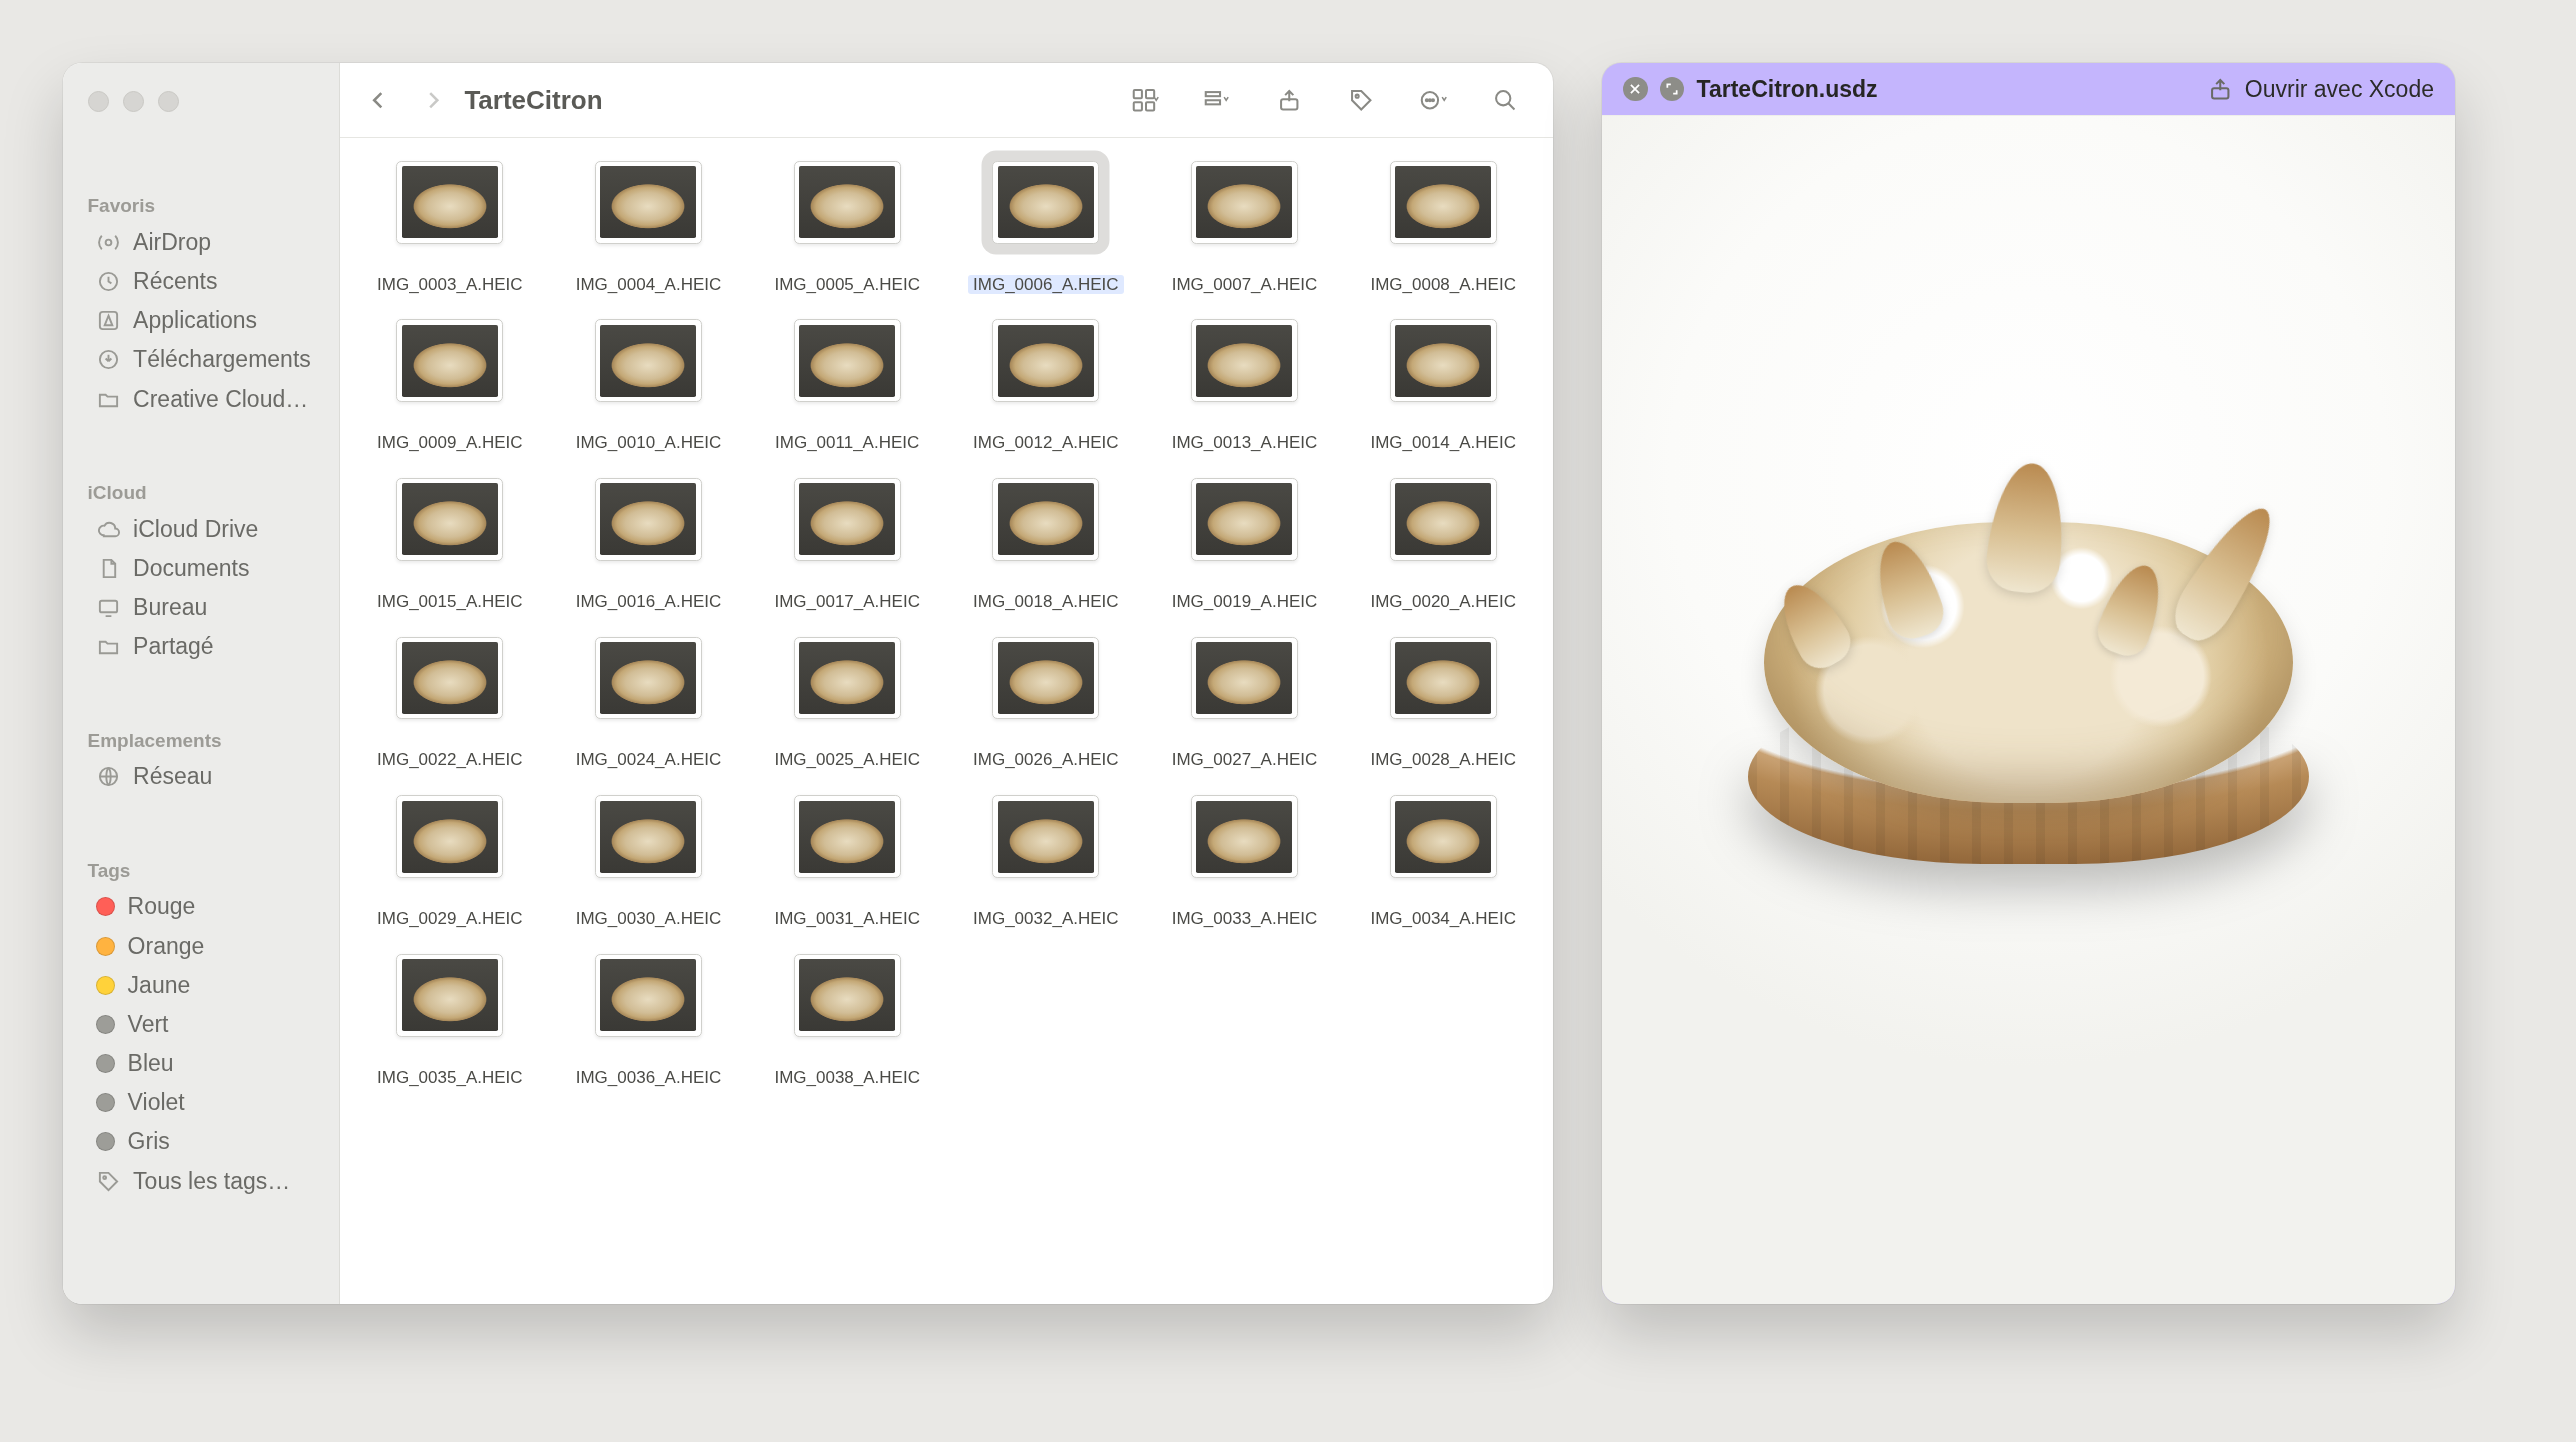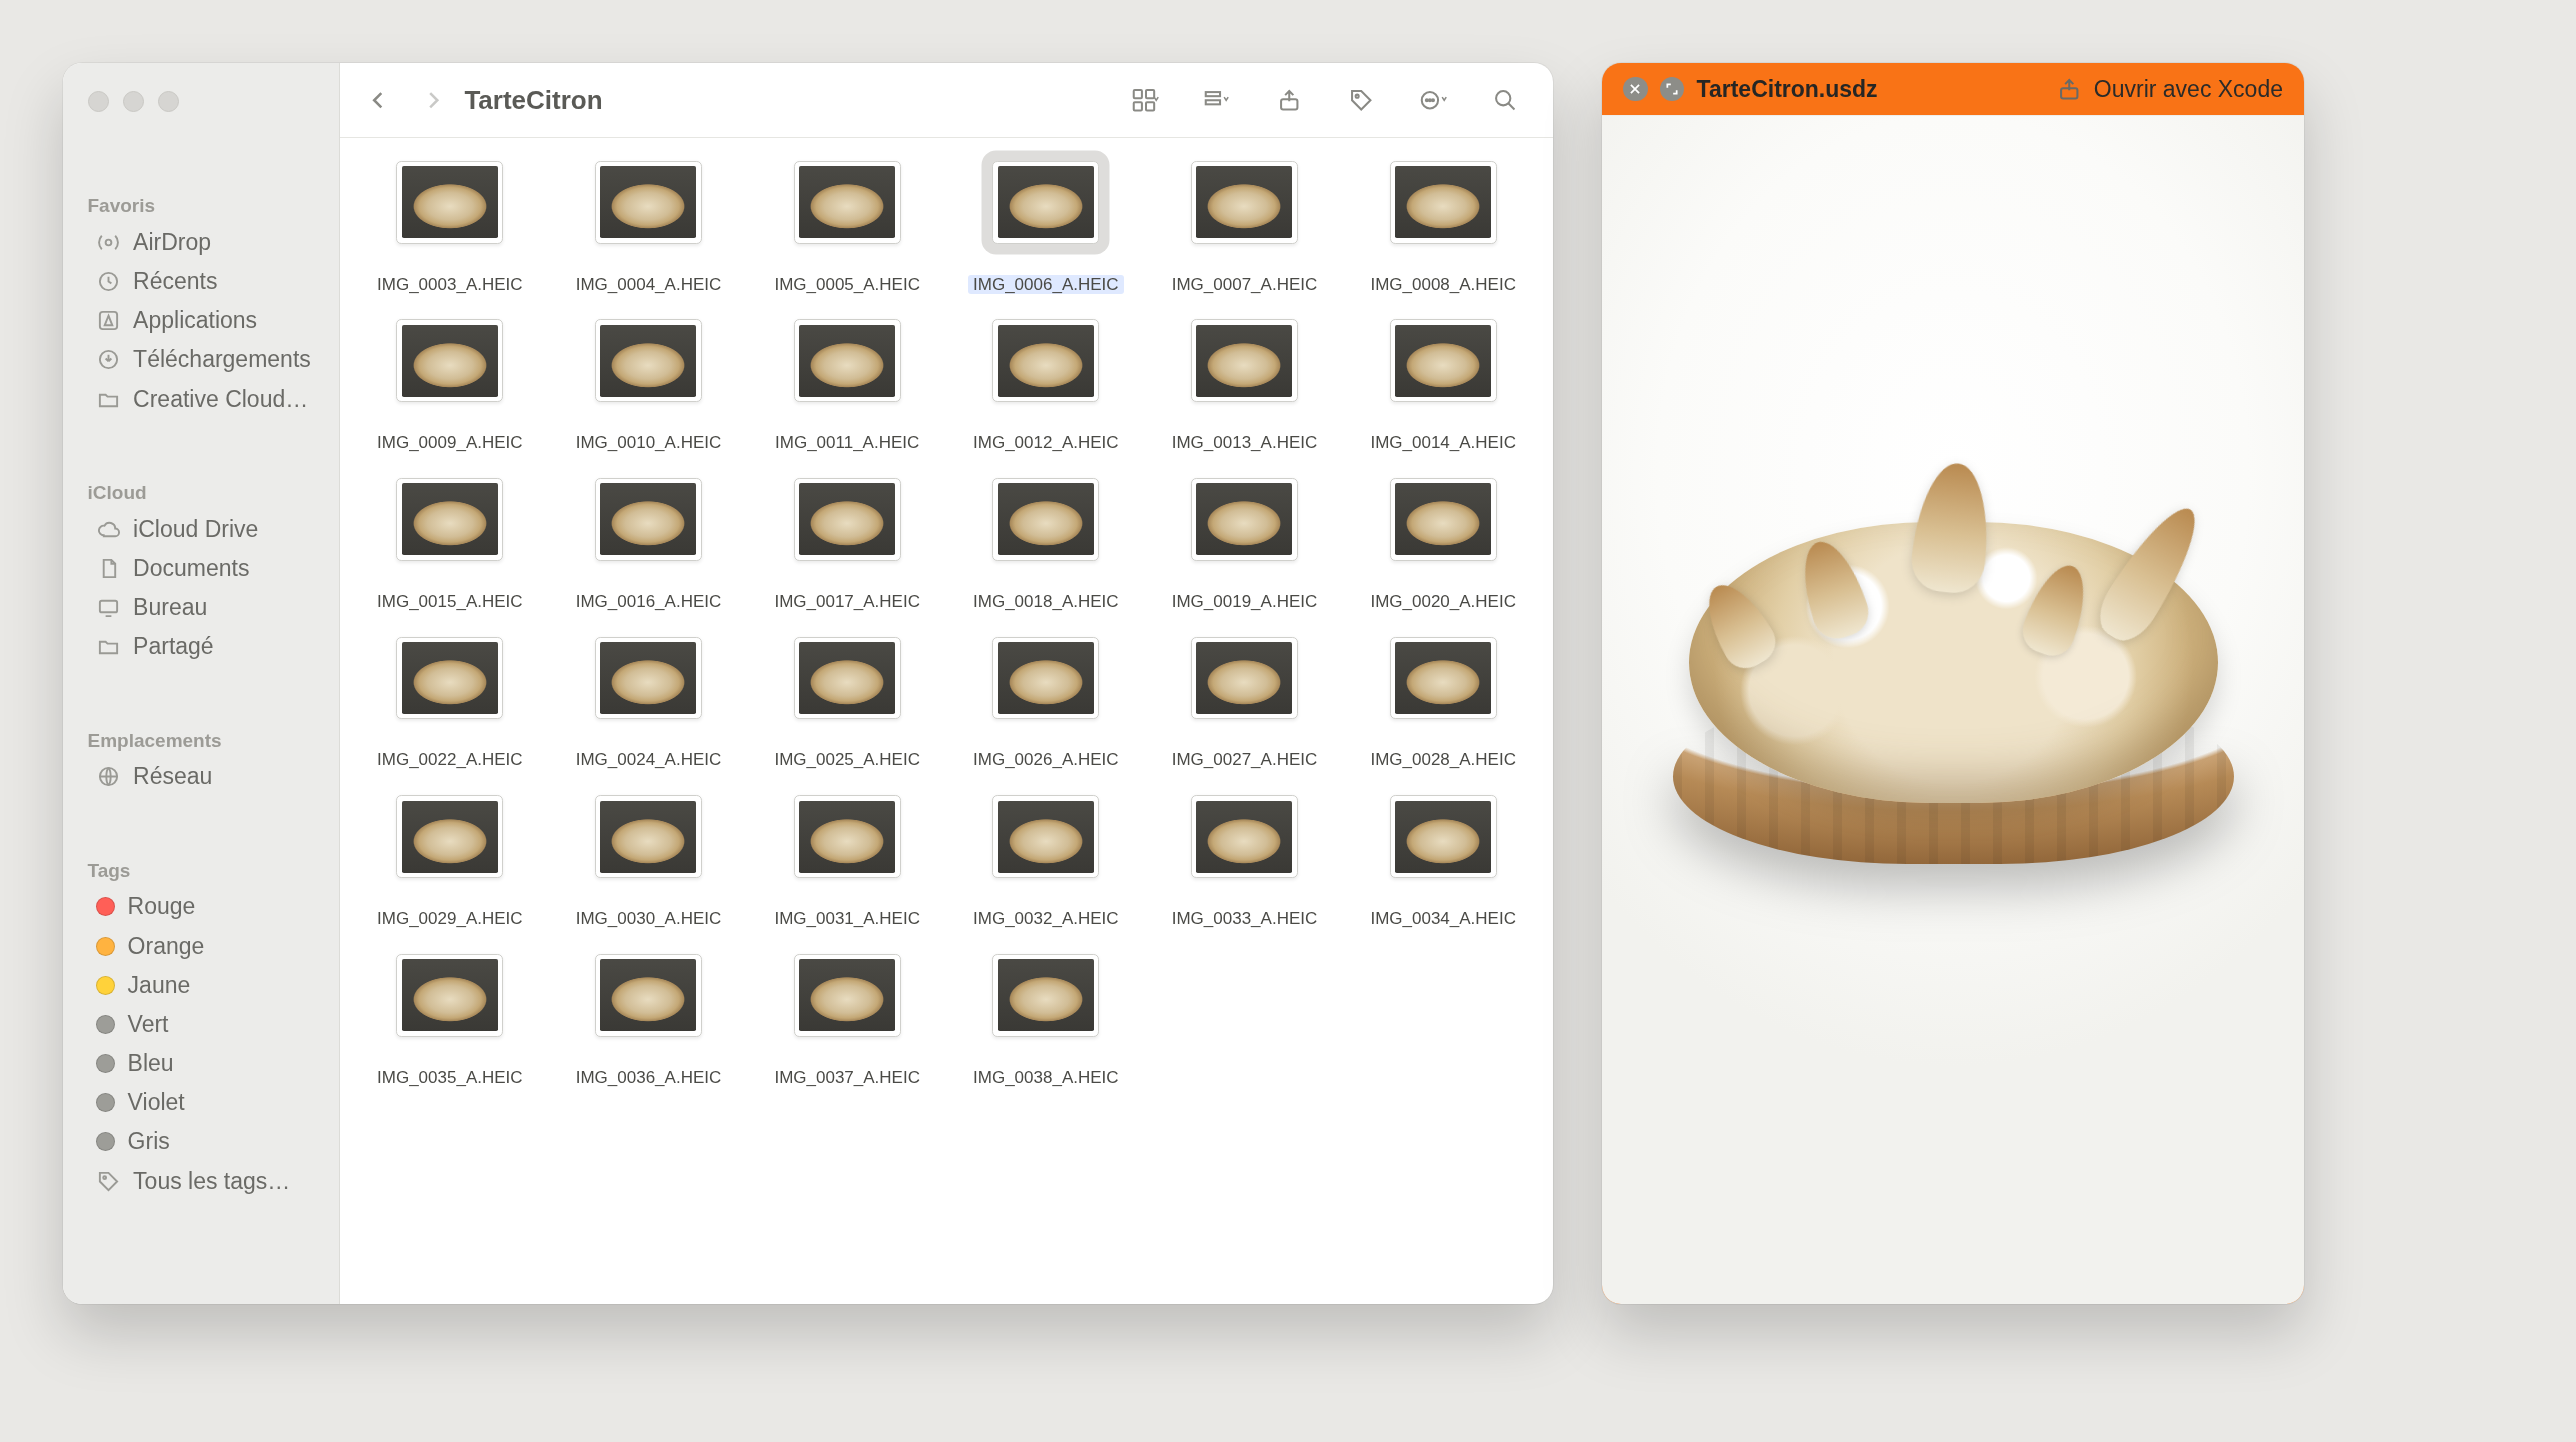--- a/index.html
+++ b/index.html
@@ -150,22 +150,22 @@
     border-radius:3px;
     box-decoration-break: clone;
     -webkit-box-decoration-break: clone;
     padding: 0 5.3px;
   }
 
   
   .preview {
     position: absolute;
     left: 1602px; top: 63px;
-    width: 702px; height: 1241px;
-    background:#f97316;
+    width: 853px; height: 1241px;
+    background:#c4b5fd;
     border-radius: 19px;
     box-shadow: 0 30px 61px rgba(0,0,0,.18), 0 0 0 0.9px rgba(0,0,0,.05);
     display:flex; flex-direction:column; overflow:hidden;
   }
   .pv-header{
     height: 53px;
     display:flex;align-items:center;
     padding: 0 21px;
     gap: 12.3px;
     color:#3f3f3c;
@@ -630,26 +630,20 @@
             <div class="thumb-wrap">
               <div class="thumb"></div>
             </div>
             <div class="fname"><span class="lbl">IMG_0035_A.HEIC</span></div>
           </div>
           <div class="cell">
             <div class="thumb-wrap">
               <div class="thumb"></div>
             </div>
             <div class="fname"><span class="lbl">IMG_0036_A.HEIC</span></div>
-          </div>
-          <div class="cell">
-            <div class="thumb-wrap">
-              <div class="thumb"></div>
-            </div>
-            <div class="fname"><span class="lbl">IMG_0037_A.HEIC</span></div>
           </div>
           <div class="cell">
             <div class="thumb-wrap">
               <div class="thumb"></div>
             </div>
             <div class="fname"><span class="lbl">IMG_0038_A.HEIC</span></div>
           </div>
         </div>
     </div>
   </section>

